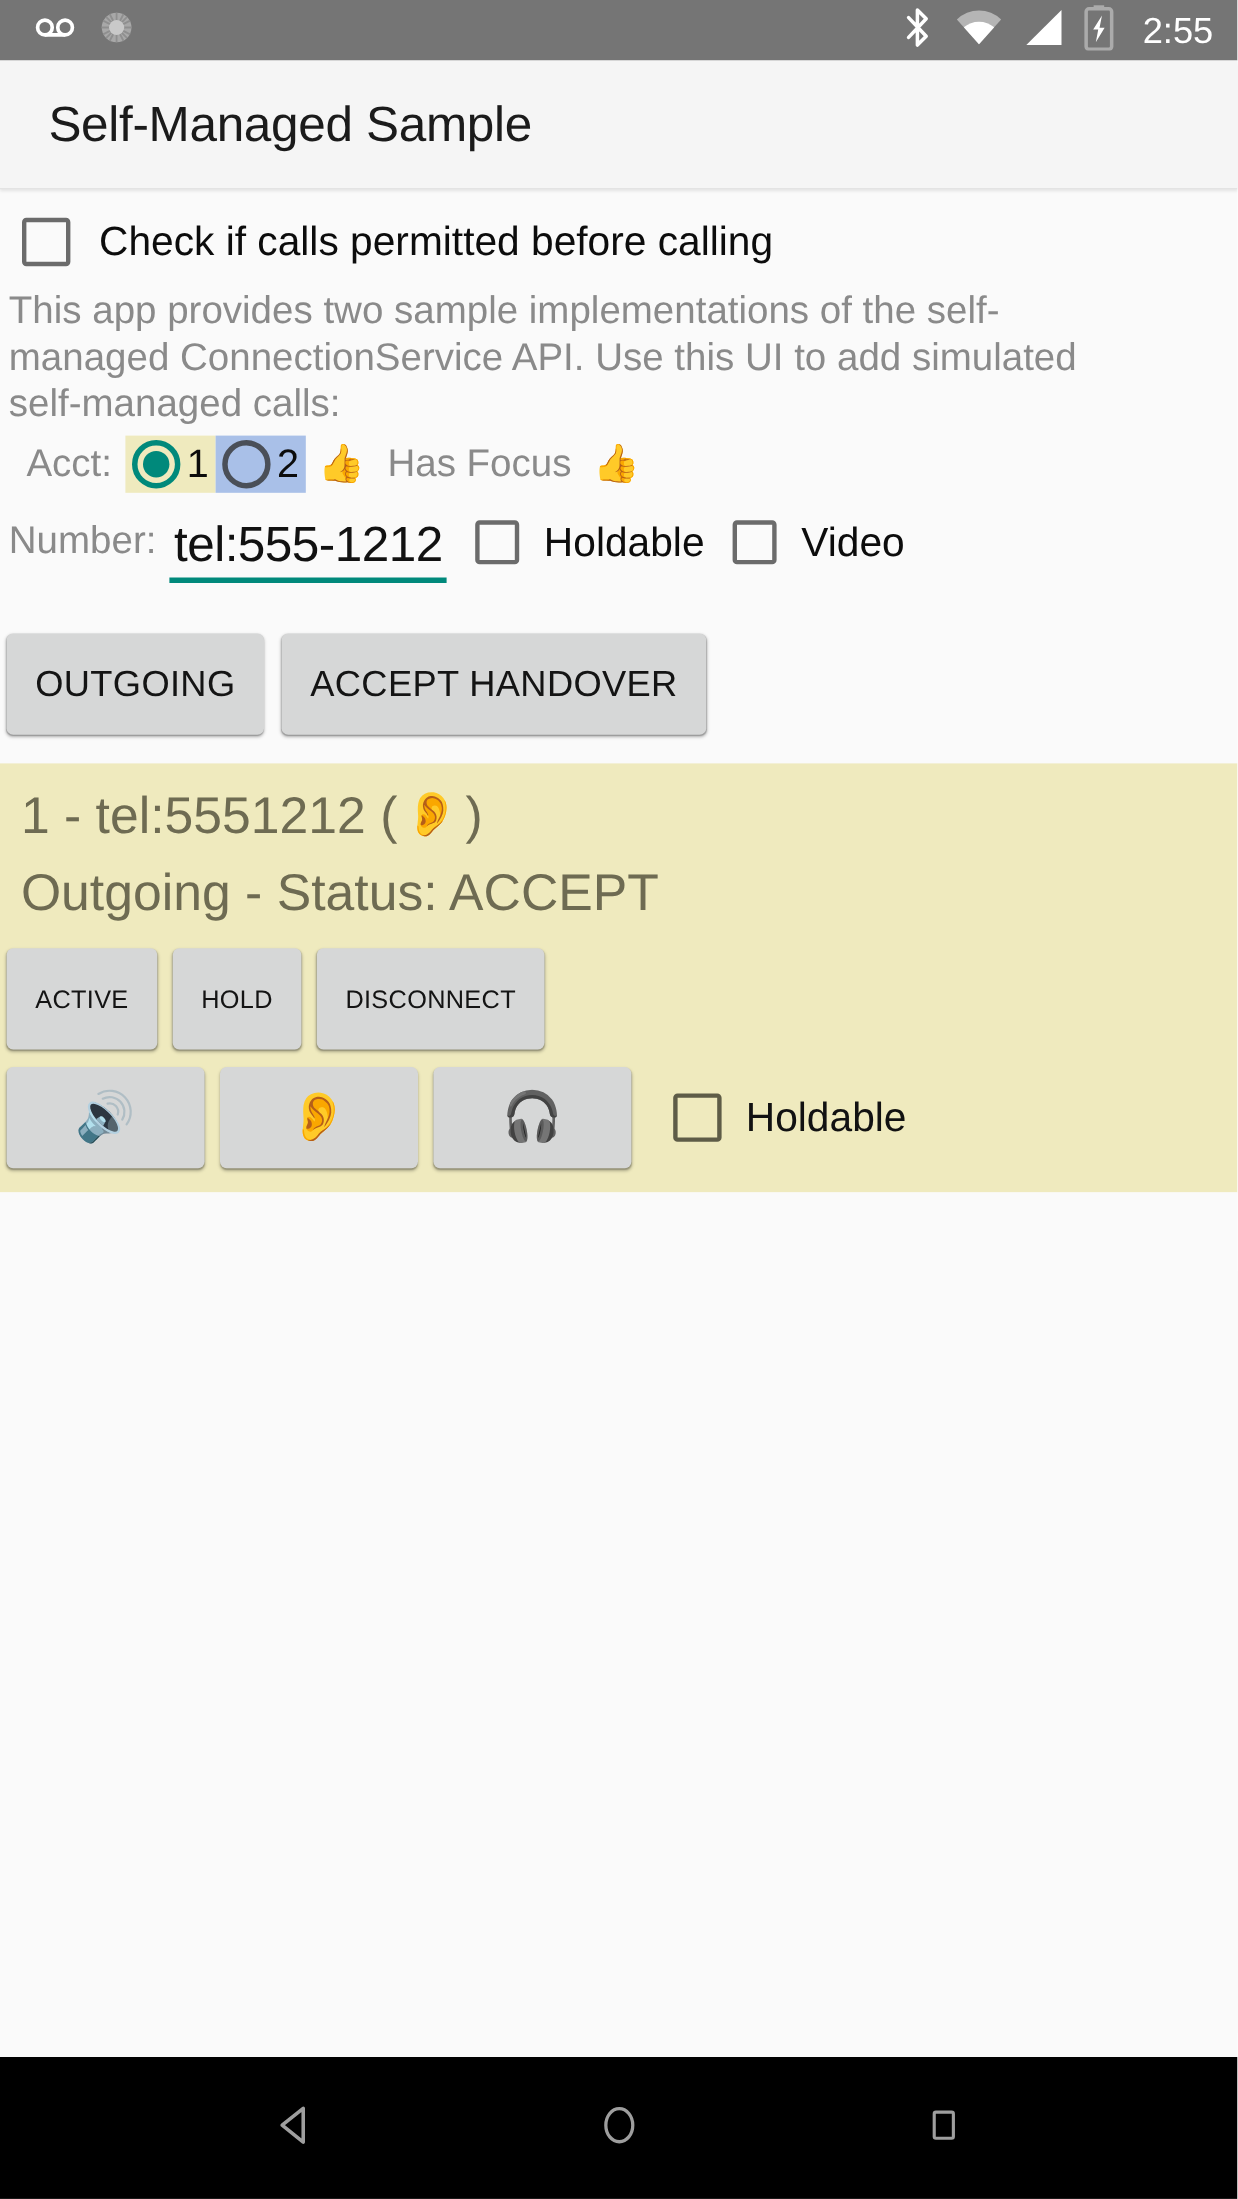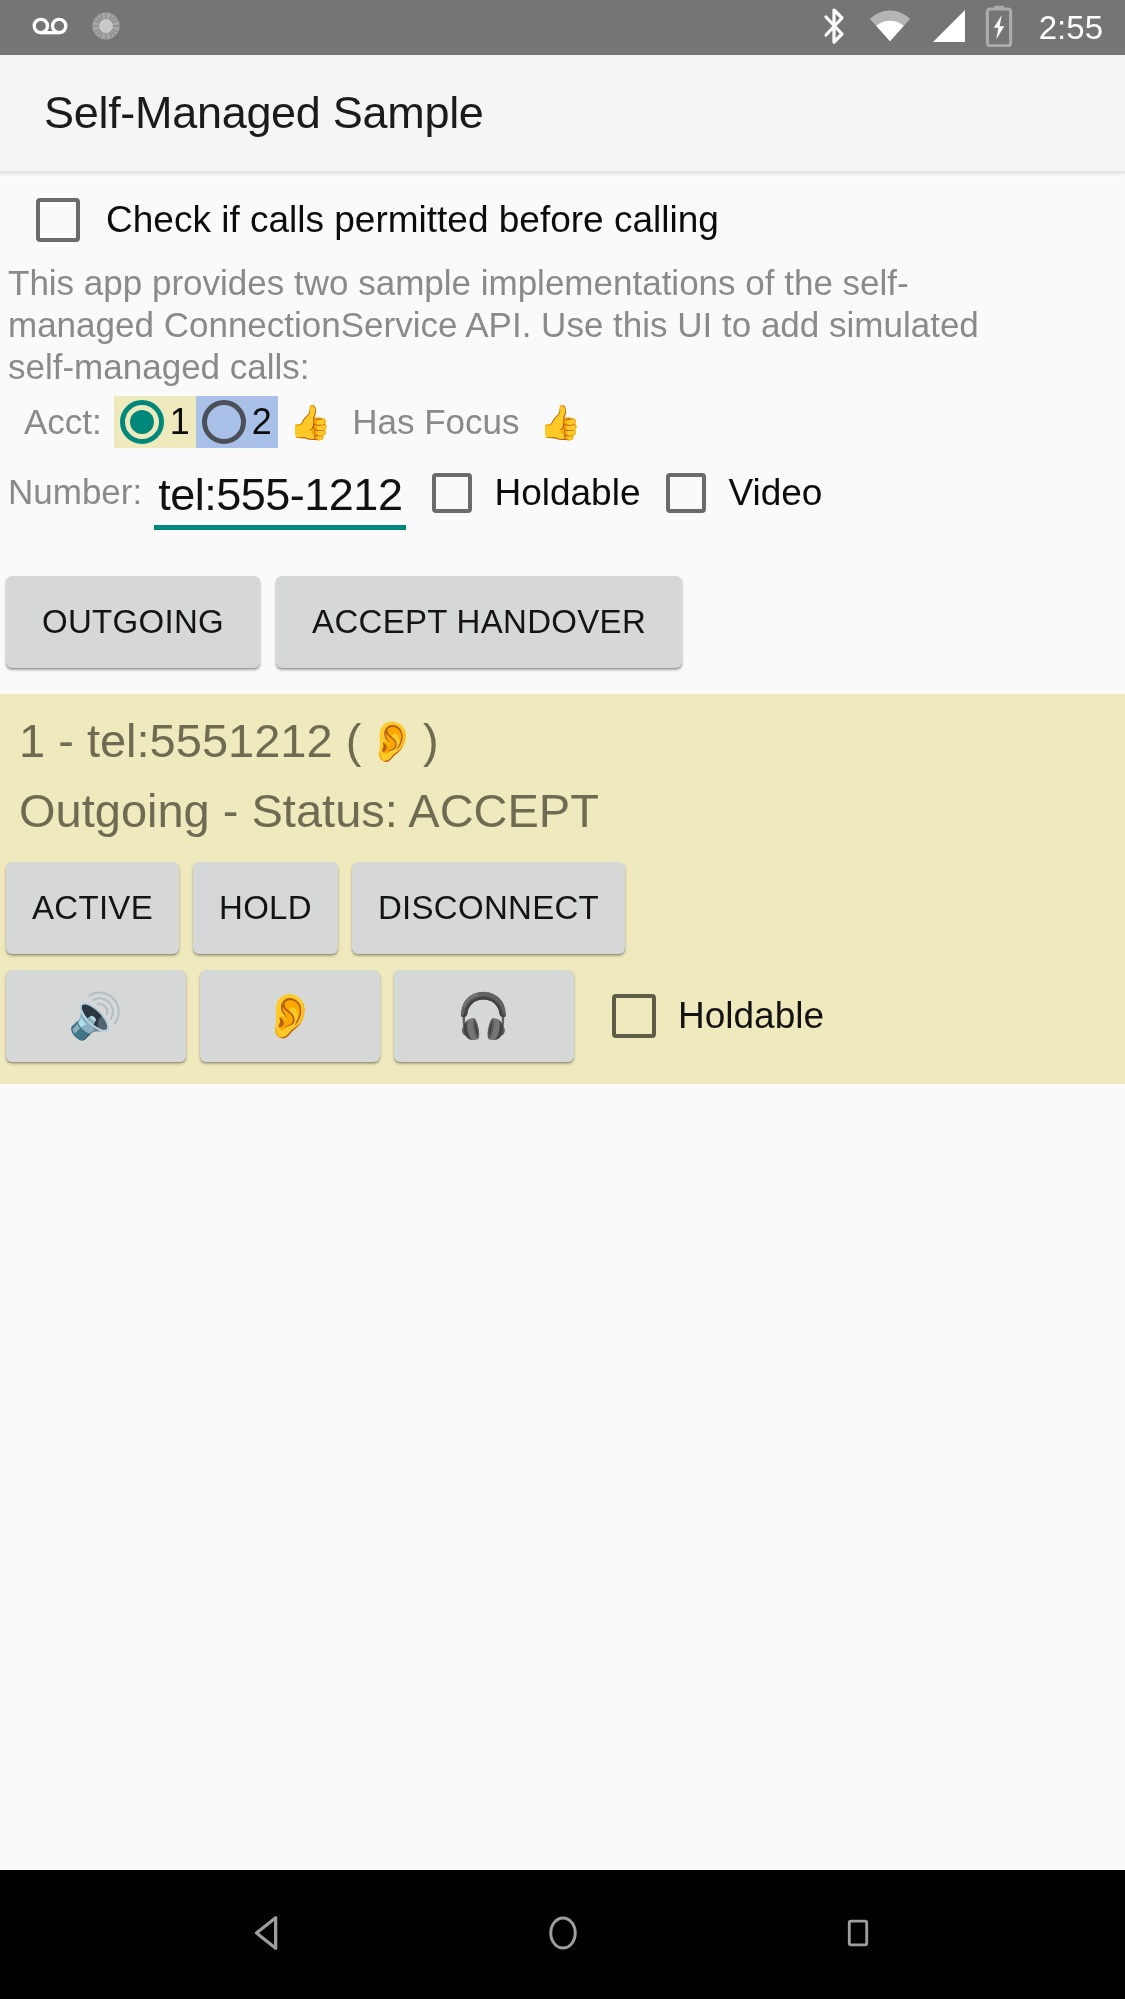--- a/index.html
+++ b/index.html
@@ -68,21 +68,21 @@
     display: flex;
     flex-direction: column;
     min-height: 0;
   }
 
   
   .cb-row {
     display: flex;
     align-items: center;
     height: 72px;
-    padding-left: 36px;
+    padding-left: 20px;
     margin-top: 12px;
   }
   .cbox {
     width: 44px; height: 44px;
     border: 4px solid #6b6b6b;
     border-radius: 4px;
     background: transparent;
     flex: 0 0 auto;
   }
   .cbox.small {
@@ -189,21 +189,21 @@
     display: flex;
     align-items: center;
     gap: 16px;
     padding-left: 6px;
     margin-top: 26px;
   }
   .mbtn {
     background: #d6d7d7;
     border: none;
     border-radius: 6px;
-    padding: 0 36px;
+    padding: 0 26px;
     height: 92px;
     font-family: "Liberation Sans", sans-serif;
     font-size: 33px;
     color: #141414;
     letter-spacing: 0.3px;
     box-shadow: 0 2px 3px rgba(0,0,0,0.30), 0 1px 1px rgba(0,0,0,0.18);
     cursor: pointer;
     white-space: nowrap;
     display: flex;
     align-items: center;
@@ -234,21 +234,21 @@
     padding-left: 6px;
     margin-top: 16px;
   }
   .cbtn {
     background: #d6d7d7;
     border: none;
     border-radius: 6px;
     height: 92px;
     padding: 0 26px;
     font-family: "Liberation Sans", sans-serif;
-    font-size: 33px;
+    font-size: 23px;
     color: #141414;
     letter-spacing: 0.3px;
     box-shadow: 0 2px 3px rgba(0,0,0,0.28), 0 1px 1px rgba(0,0,0,0.16);
     cursor: pointer;
     white-space: nowrap;
     display: flex;
     align-items: center;
     justify-content: center;
   }
   .abtn {

